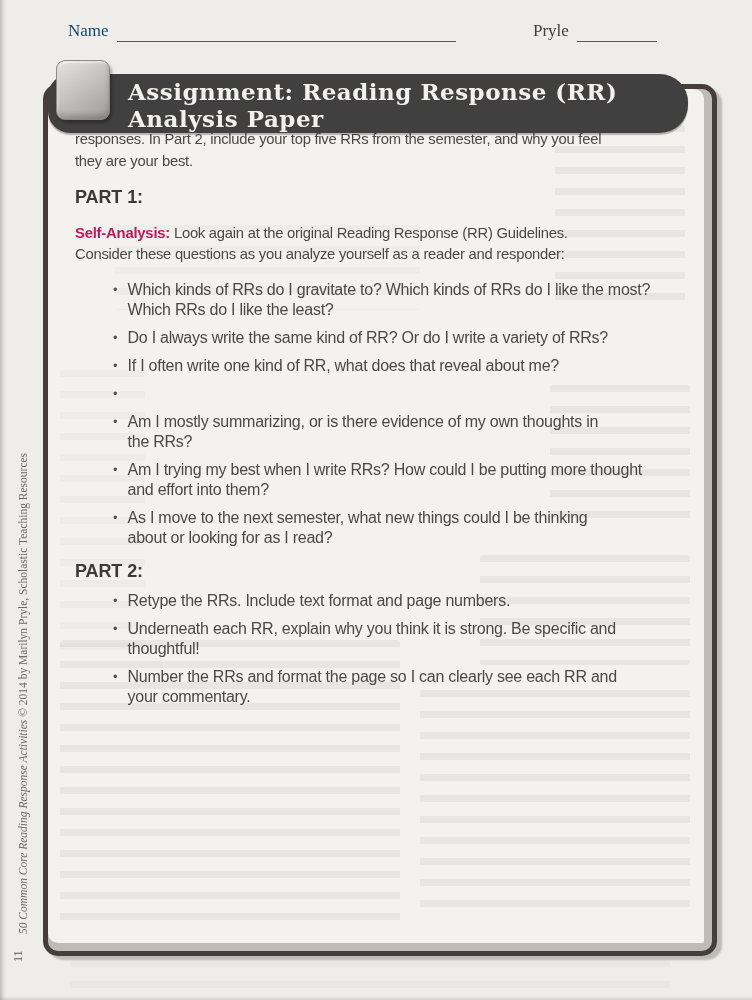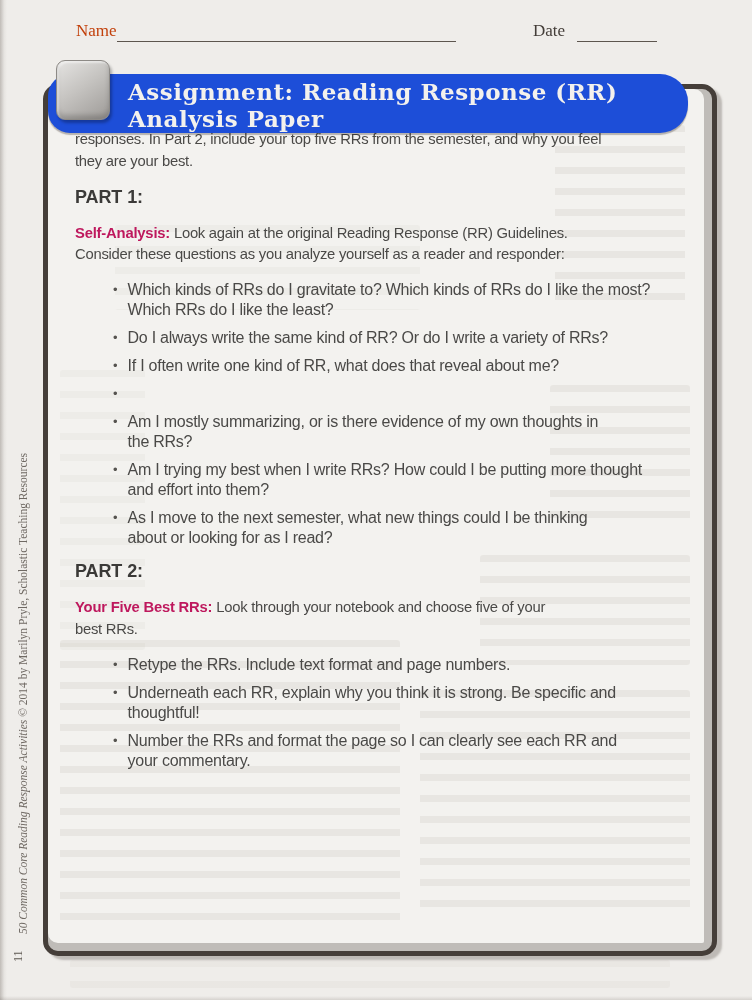--- a/index.html
+++ b/index.html
@@ -8,43 +8,43 @@
     background:#efedea;
     font-family:"Liberation Sans",sans-serif;
   }
   
   .scan-left-edge{position:absolute;left:0;top:0;width:7px;height:100%;
     background:linear-gradient(to right,rgba(70,60,52,.28),rgba(70,60,52,.05) 60%,transparent);}
   .scan-bottom-edge{position:absolute;left:0;bottom:0;width:100%;height:4px;
     background:linear-gradient(to top,rgba(70,60,52,.15),transparent);}
 
   
-  .name-label{position:absolute;left:76px;top:21px;font-family:"Liberation Serif",serif;
-    font-size:17px;color:#c2410c;}
+  .name-label{position:absolute;left:68px;top:21px;font-family:"Liberation Serif",serif;
+    font-size:17px;color:#0c4a6e;}
   .date-label{position:absolute;left:533px;top:21px;font-family:"Liberation Serif",serif;
     font-size:17px;color:#433d38;}
   .name-line{position:absolute;left:117px;top:41px;width:339px;border-bottom:1.6px solid #5d564f;}
   .date-line{position:absolute;left:577px;top:41px;width:80px;border-bottom:1.6px solid #5d564f;}
 
   
   .page-frame{position:absolute;left:43px;top:84px;width:664px;height:862px;
     background:#f3f2ef;border:5px solid #453e39;border-radius:15px;
     box-shadow:inset -8px 0 0 #bfbcb8, inset 0 -8px 0 #bfbcb8, 5px 4px 2px rgba(150,144,138,.55);
     z-index:1;}
 
   
   .ghost{position:absolute;opacity:.55;filter:blur(.7px);border-radius:3px;
     background:repeating-linear-gradient(to bottom,
       rgba(148,137,121,.20) 0px, rgba(148,137,121,.20) 7px,
       transparent 7px, transparent 21px);}
   .ghost.faint{opacity:.3;}
 
   
   .header-bar{position:absolute;left:48px;top:74px;width:640px;height:59px;
-    background:#1d4ed8;border-radius:22px 28px 28px 22px;
+    background:#404040;border-radius:22px 28px 28px 22px;
     box-shadow:0 2px 1px rgba(40,30,25,.3);z-index:3;}
   .header-title{padding:4px 10px 0 80px;
     font-family:"DejaVu Serif","Liberation Serif",serif;font-weight:700;
     font-size:23px;line-height:27px;color:#f3f1ed;letter-spacing:.5px;}
   .corner-tab{position:absolute;left:56px;top:60px;width:52px;height:58px;
     border-radius:9px;border:1px solid #8d8a86;
     background:linear-gradient(145deg,#e5e4e2 0%,#c6c4c1 45%,#9d9a97 100%);
     box-shadow:inset 0 -4px 5px rgba(0,0,0,.18), inset 2px 2px 2px rgba(255,255,255,.5), 2px 3px 3px rgba(0,0,0,.28);
     z-index:4;}
 
@@ -71,21 +71,21 @@
     font-family:"Liberation Serif",serif;font-size:12px;color:#5d5751;z-index:2;}
 </style>
 </head>
 <body>
 
 <div class="scan-left-edge"></div>
 <div class="scan-bottom-edge"></div>
 
 <span class="name-label">Name</span>
 <div class="name-line"></div>
-<span class="date-label">Date</span>
+<span class="date-label">Pryle</span>
 <div class="date-line"></div>
 
 <div class="page-frame">
 
   <div class="ghost" style="left:507px;top:36px;width:130px;height:185px;"></div>
   <div class="ghost" style="left:502px;top:296px;width:140px;height:145px;"></div>
   <div class="ghost" style="left:432px;top:466px;width:210px;height:110px;"></div>
   <div class="ghost" style="left:372px;top:601px;width:270px;height:230px;"></div>
   <div class="ghost faint" style="left:67px;top:136px;width:305px;height:85px;"></div>
   <div class="ghost faint" style="left:12px;top:281px;width:85px;height:280px;"></div>
@@ -139,22 +139,20 @@
 and effort into them?</span>
       </div>
     <div class="bullet-item">
         <span class="bullet-dot">•</span>
         <span class="bullet-text">As I move to the next semester, what new things could I be thinking
 about or looking for as I read?</span>
       </div>
   </div>
 
   <div class="part-heading">PART 2:</div>
-  <p class="lead"><b>Your Five Best RRs:</b><span> Look through your notebook and choose five of your
-best RRs.</span></p>
 
   <div class="bullet-list">
     <div class="bullet-item">
         <span class="bullet-dot">•</span>
         <span class="bullet-text">Retype the RRs. Include text format and page numbers.</span>
       </div>
     <div class="bullet-item">
         <span class="bullet-dot">•</span>
         <span class="bullet-text">Underneath each RR, explain why you think it is strong. Be specific and
 thoughtful!</span>

